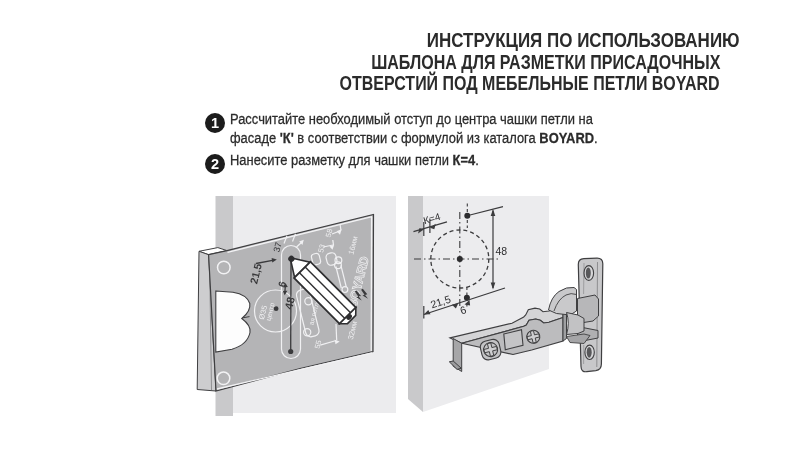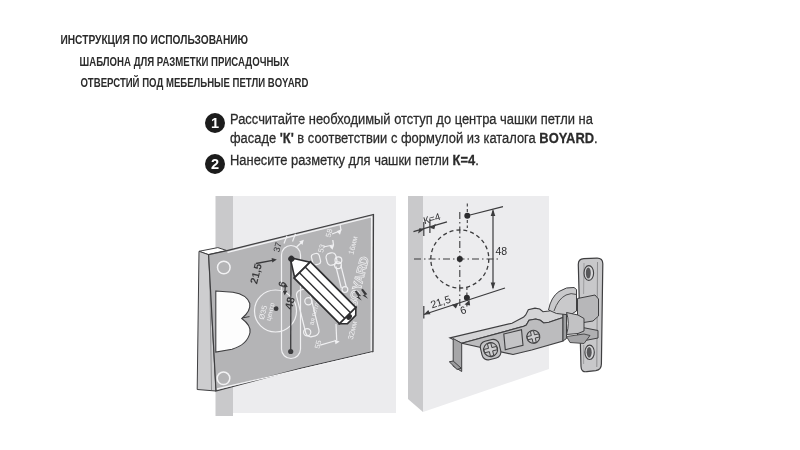--- a/index.html
+++ b/index.html
@@ -1,19 +1,19 @@
 <!DOCTYPE html>
 <html><head>
 <meta charset="utf-8">
 <style>
   html,body{margin:0;padding:0;}
   body{width:800px;height:450px;background:#ffffff;overflow:hidden;position:relative;
        font-family:"Liberation Sans", sans-serif;}
-  .title{position:absolute;left:0;top:30px;width:800px;text-align:left;
-         font-weight:bold;font-size:12px;line-height:21.6px;color:#2b2b2b;}
+  .title{position:absolute;left:0;top:30px;width:800px;text-align:right;
+         font-weight:bold;font-size:20px;line-height:21.6px;color:#2b2b2b;}
   .title div{transform-origin:50% 50%;}
   .item{position:absolute;color:#2b2b2b;font-size:15.5px;line-height:19.9px;-webkit-text-stroke:0.28px #2b2b2b;
         transform:scaleX(0.833);transform-origin:0 0;white-space:nowrap;}
   .num{position:absolute;width:20px;height:20px;border-radius:50%;background:#1c1c1c;
        color:#fff;font-weight:bold;font-size:14.5px;text-align:center;line-height:20px;}
   svg{position:absolute;left:0;top:0;}
   .b{font-weight:bold;}
 </style>
 </head>
 <body>

